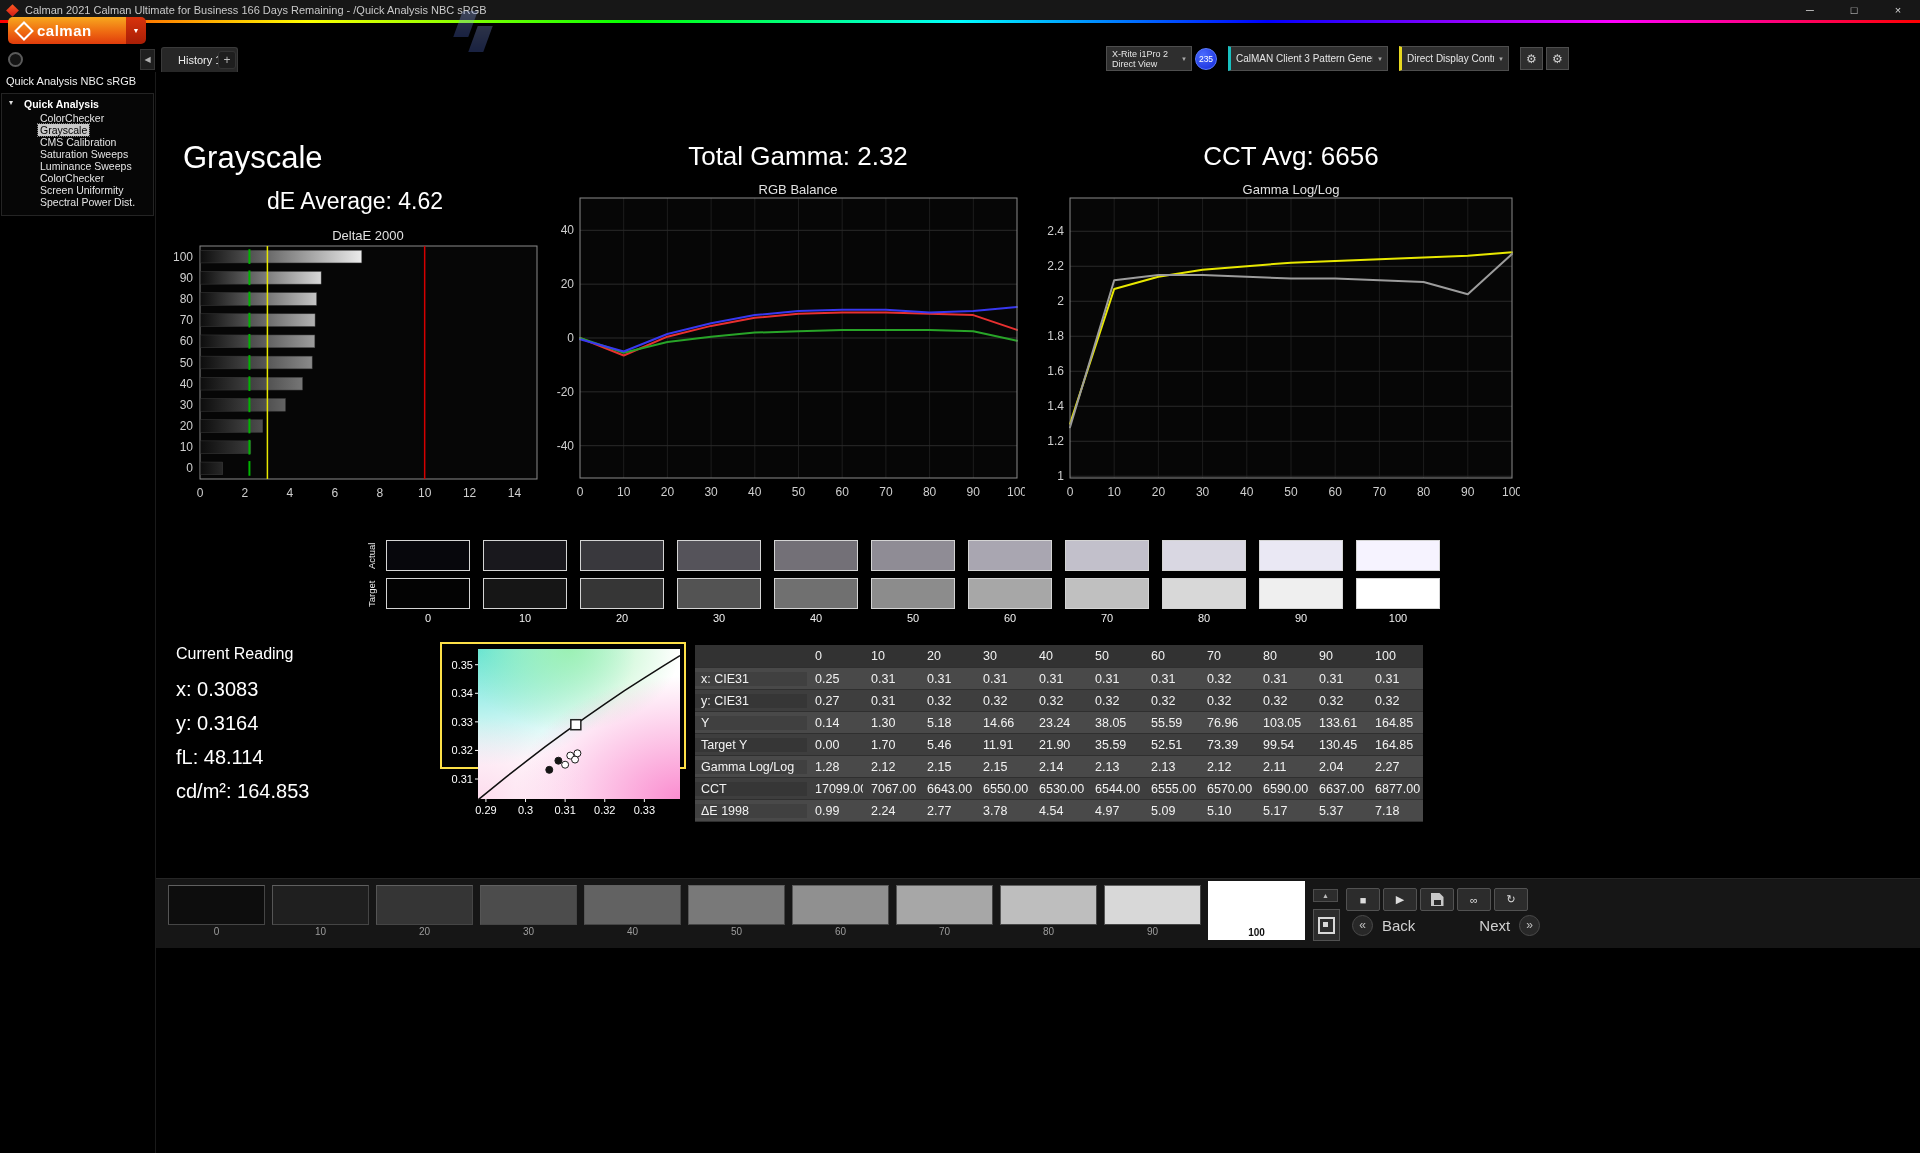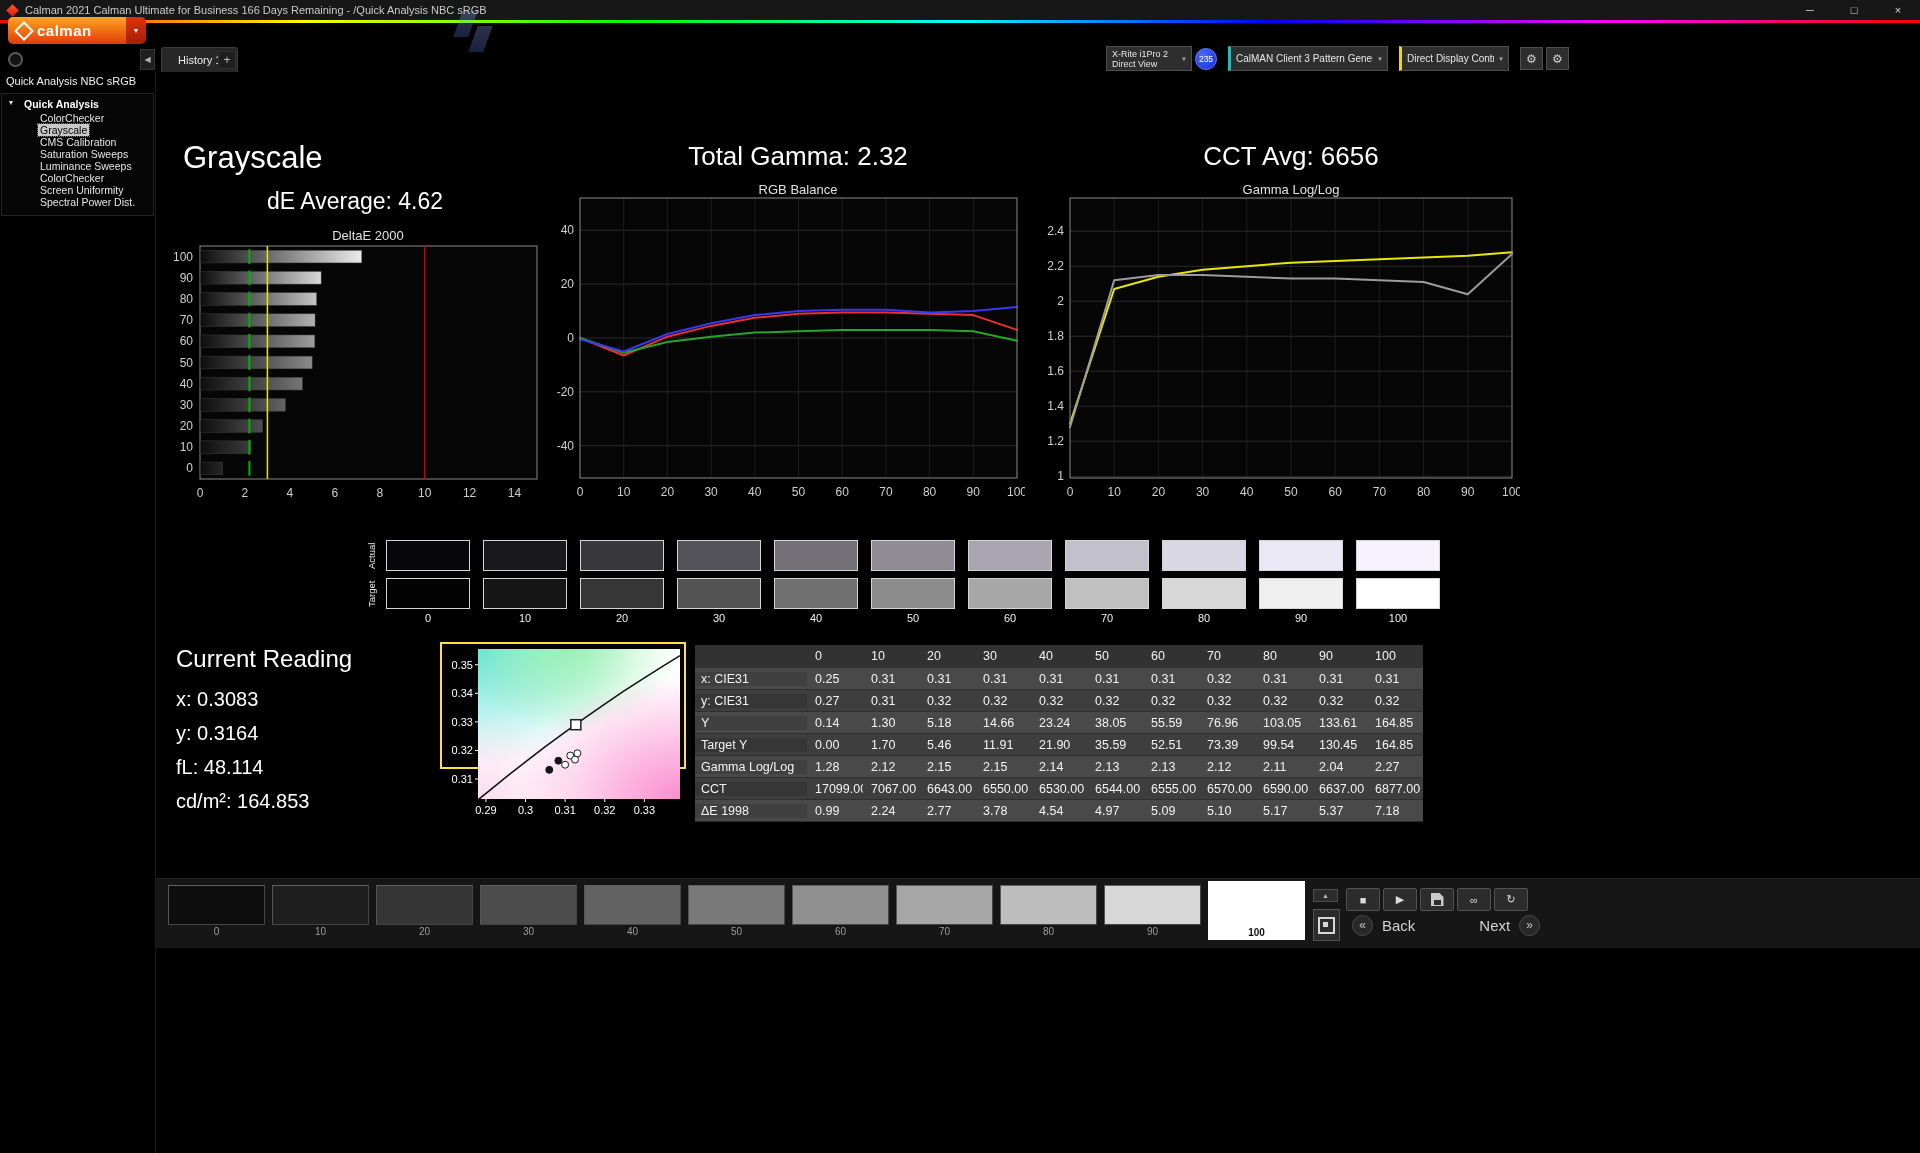--- a/index.html
+++ b/index.html
@@ -72,21 +72,21 @@
   .vlab{position:absolute;left:366px;width:14px;color:#eee;font-size:9.5px;writing-mode:vertical-rl;transform:rotate(180deg);text-align:center;}
   #vlab-actual{top:539px;height:33px;} #vlab-target{top:577px;height:33px;}
   .swrow{position:absolute;left:386px;display:flex;gap:13px;}
   #row-actual{top:540px;} #row-target{top:578px;}
   .sw{width:84px;height:31px;border:1px solid #d4d4d4;box-sizing:border-box;}
   .swlabels{position:absolute;left:386px;top:612px;display:flex;gap:13px;}
   .swlabel{width:84px;text-align:center;font-size:11px;color:#f0f0f0;}
 
   
   .cr{position:absolute;left:176px;top:645px;color:#fff;}
-  .cr-title{font-size:24px;margin-bottom:9px;}
+  .cr-title{font-size:16px;margin-bottom:9px;}
   .cr-line{font-size:20px;line-height:34px;}
   .cie{position:absolute;left:440px;top:642px;width:246px;height:127px;background:#000;border:2px solid #fde047;box-sizing:border-box;}
   .dtable{position:absolute;left:695px;top:645px;}
   .trow{display:flex;height:21px;align-items:center;border-bottom:1px solid #2f2f2f;}
   .thead{background:#323232;height:22px;}
   .odd{background:#494949;} .even{background:#3e3e3e;}
   .cell{box-sizing:border-box;width:56px;padding-left:8px;font-size:12.5px;color:#f2f2f2;white-space:nowrap;overflow:hidden;}
   .cell.lbl{width:112px;padding-left:6px;background:rgba(0,0,0,0.12);}
 
   

